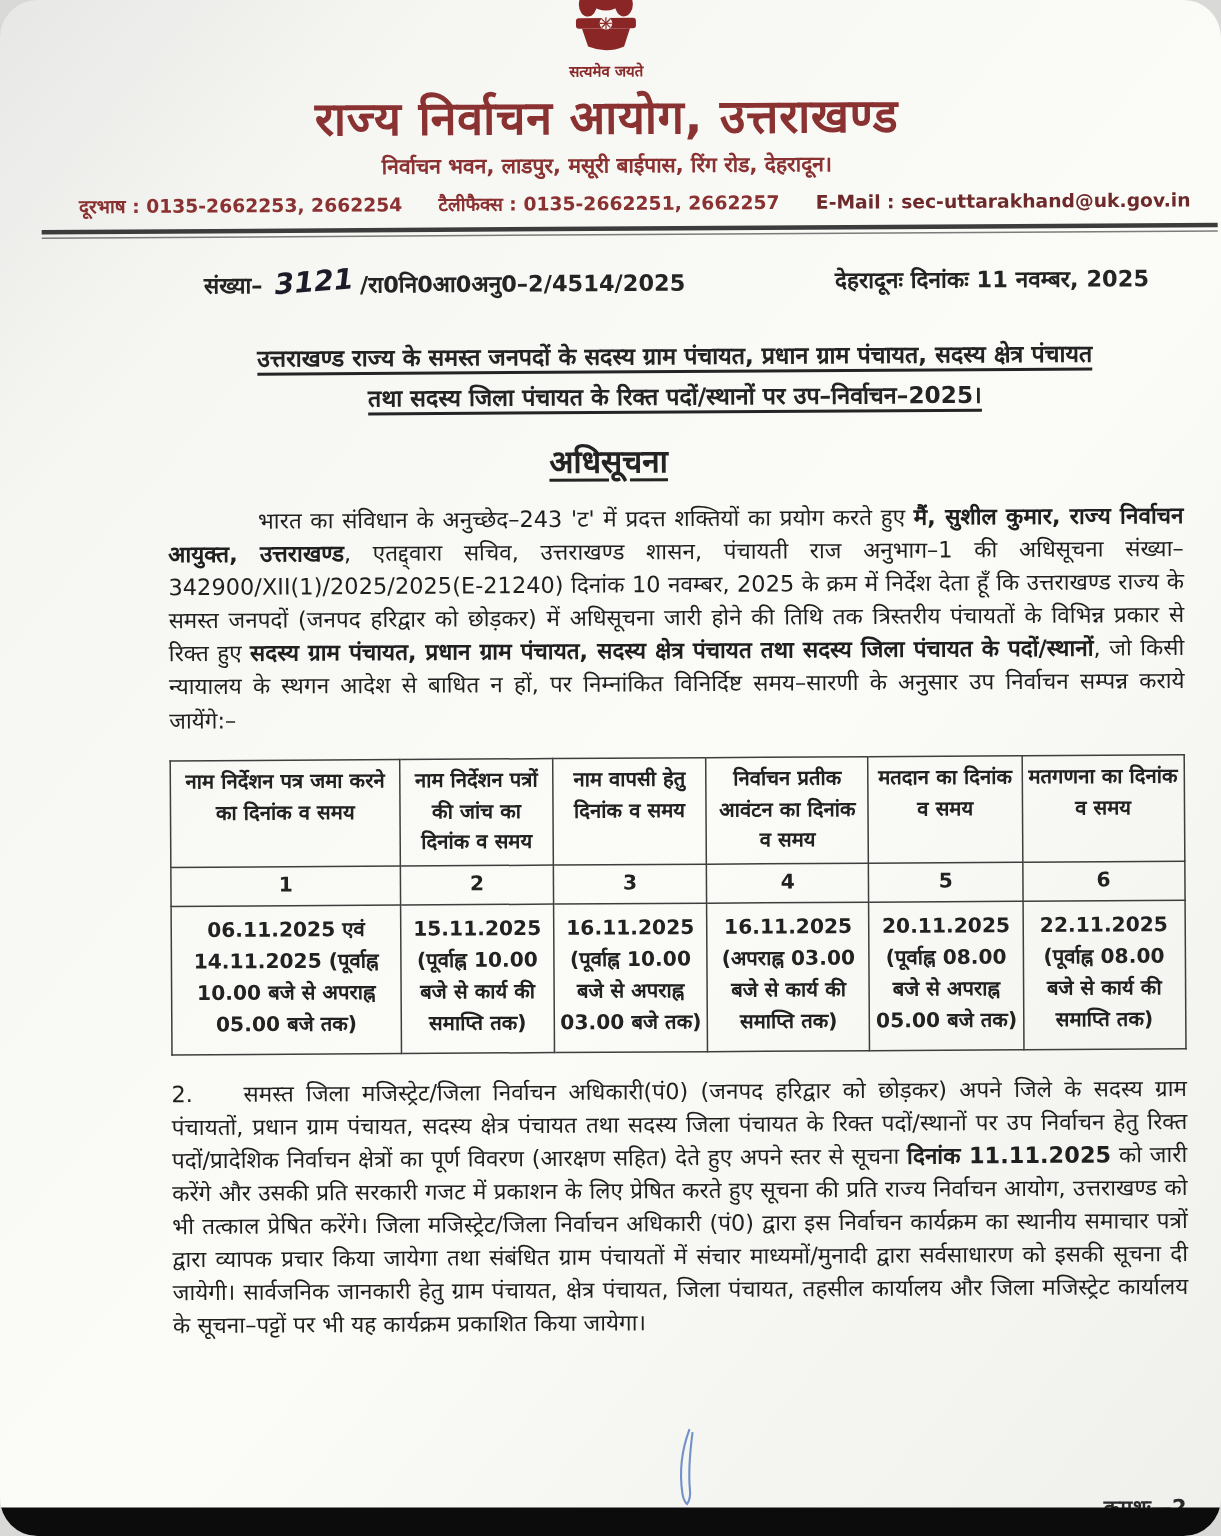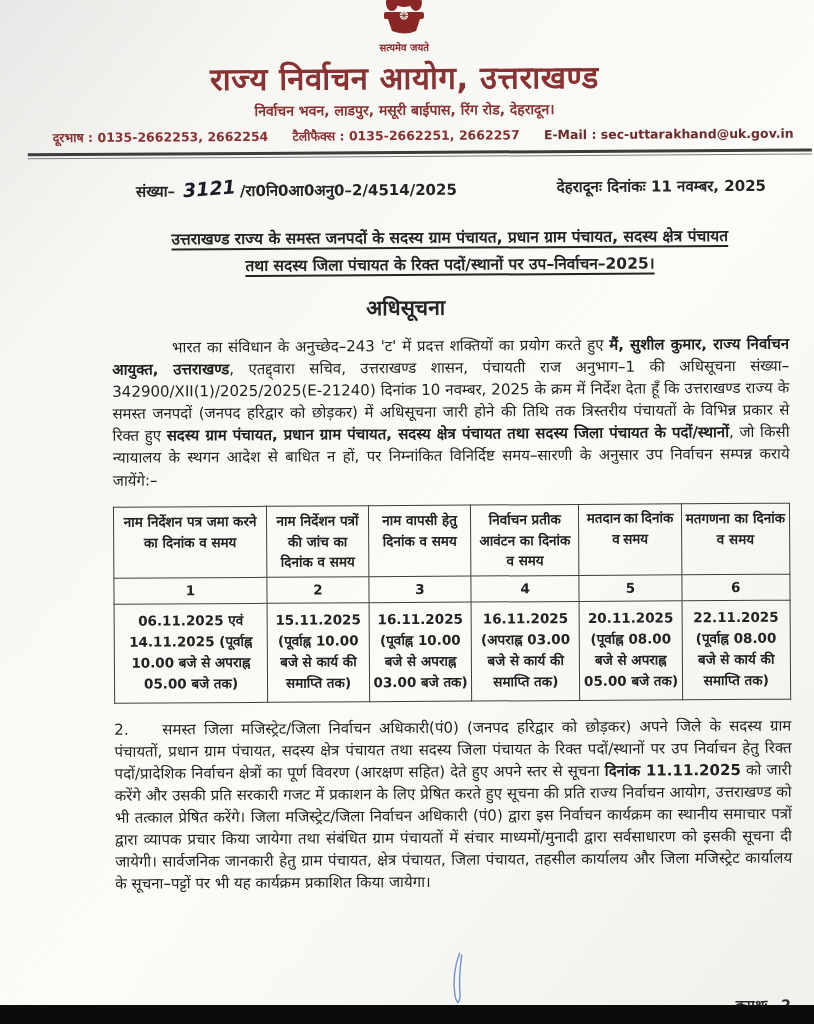--- a/index.html
+++ b/index.html
@@ -10,20 +10,21 @@
     overflow: hidden;
     background: #d9d9d7;
     font-family: "DejaVu Sans", "Liberation Sans", sans-serif;
   }
   .photo {
     position: relative;
     width: 814px;
     height: 1024px;
     background: linear-gradient(130deg, #e7e7e5 0%, #f6f6f3 18%, #fbfbf8 55%, #efefec 100%);
     overflow: hidden;
+    border-radius: 25px;
   }
   .doc {
     position: absolute;
     inset: 0;
     transform: rotate(-0.35deg);
     color: #222;
   }
   
   .emblem-wrap {
     margin-top: -10px;
@@ -101,20 +102,21 @@
     text-decoration-thickness: 1.5px;
   }
   .heading {
     text-align: center;
     margin-top: 14px;
     font-size: 21px;
     font-weight: bold;
     color: #242424;
   }
   .heading span {
+    text-decoration: underline;
     text-underline-offset: 4px;
   }
   
   .content {
     margin: 0 24px 0 113px;
     font-size: 15px;
     line-height: 1.47;
     color: #1f1f1f;
     text-align: justify;
   }
@@ -143,21 +145,21 @@
     line-height: 1.55;
     color: #222;
   }
   table.schedule tr.numrow td {
     padding: 2px;
     font-weight: 600;
     font-size: 13.5px;
   }
   table.schedule tr.datarow td { padding-top: 6px; padding-bottom: 8px; }
   .c1 { width: 23%; } .c2 { width: 15%; } .c3 { width: 15%; }
-  .c4 { width: 16%; margin-left: 23px; } .c5 { width: 15%; font-family: Liberation Serif, serif; } .c6 { width: 16%; }
+  .c4 { width: 16%; margin-left: 23px; } .c5 { width: 15%; } .c6 { width: 16%; }
   
   .continuation {
     position: absolute;
     right: 26px;
     bottom: 8px;
     font-size: 14px;
     font-weight: bold;
     color: #2a2a2a;
   }
   .black-bar {

